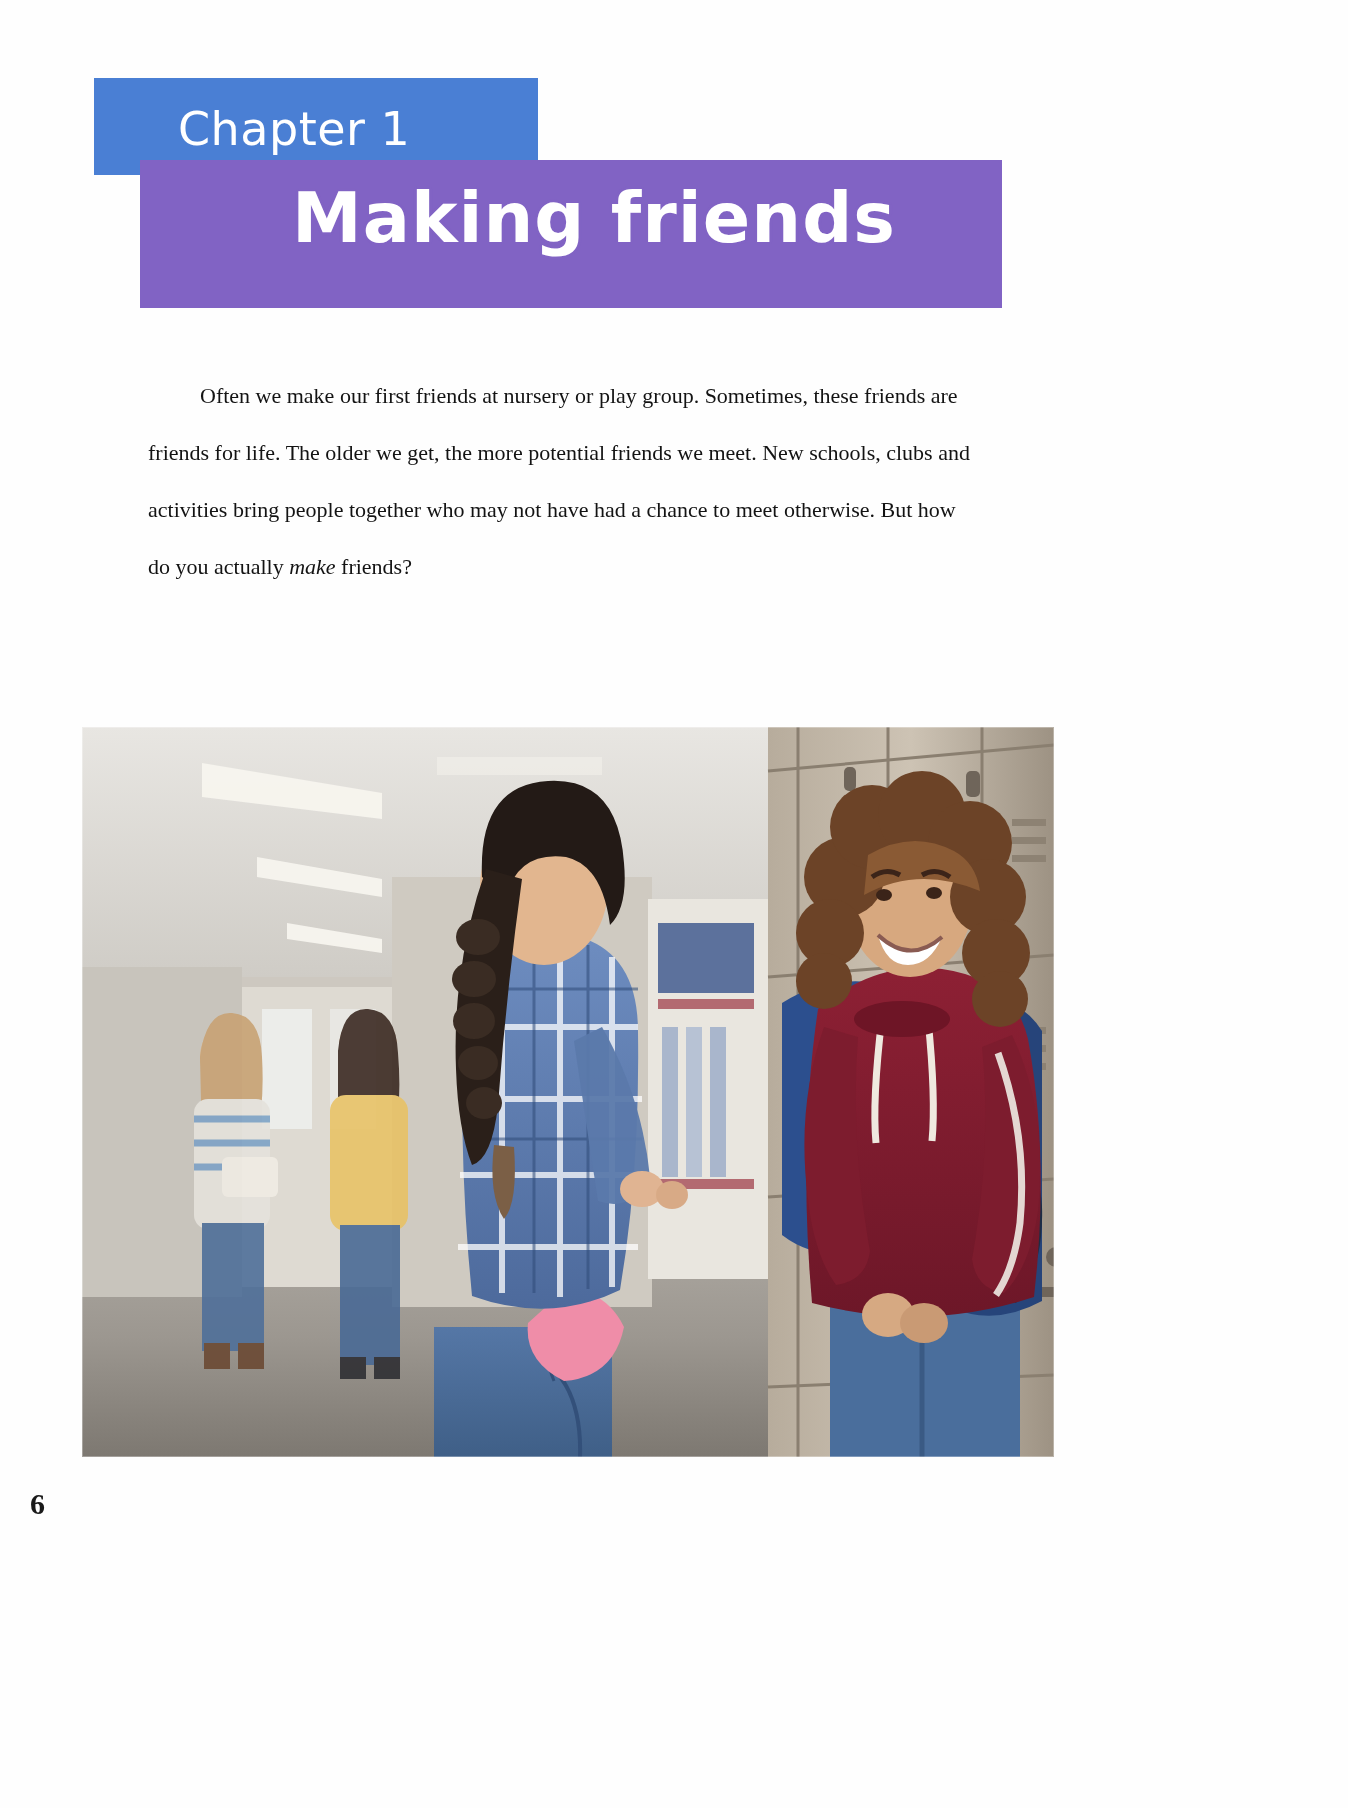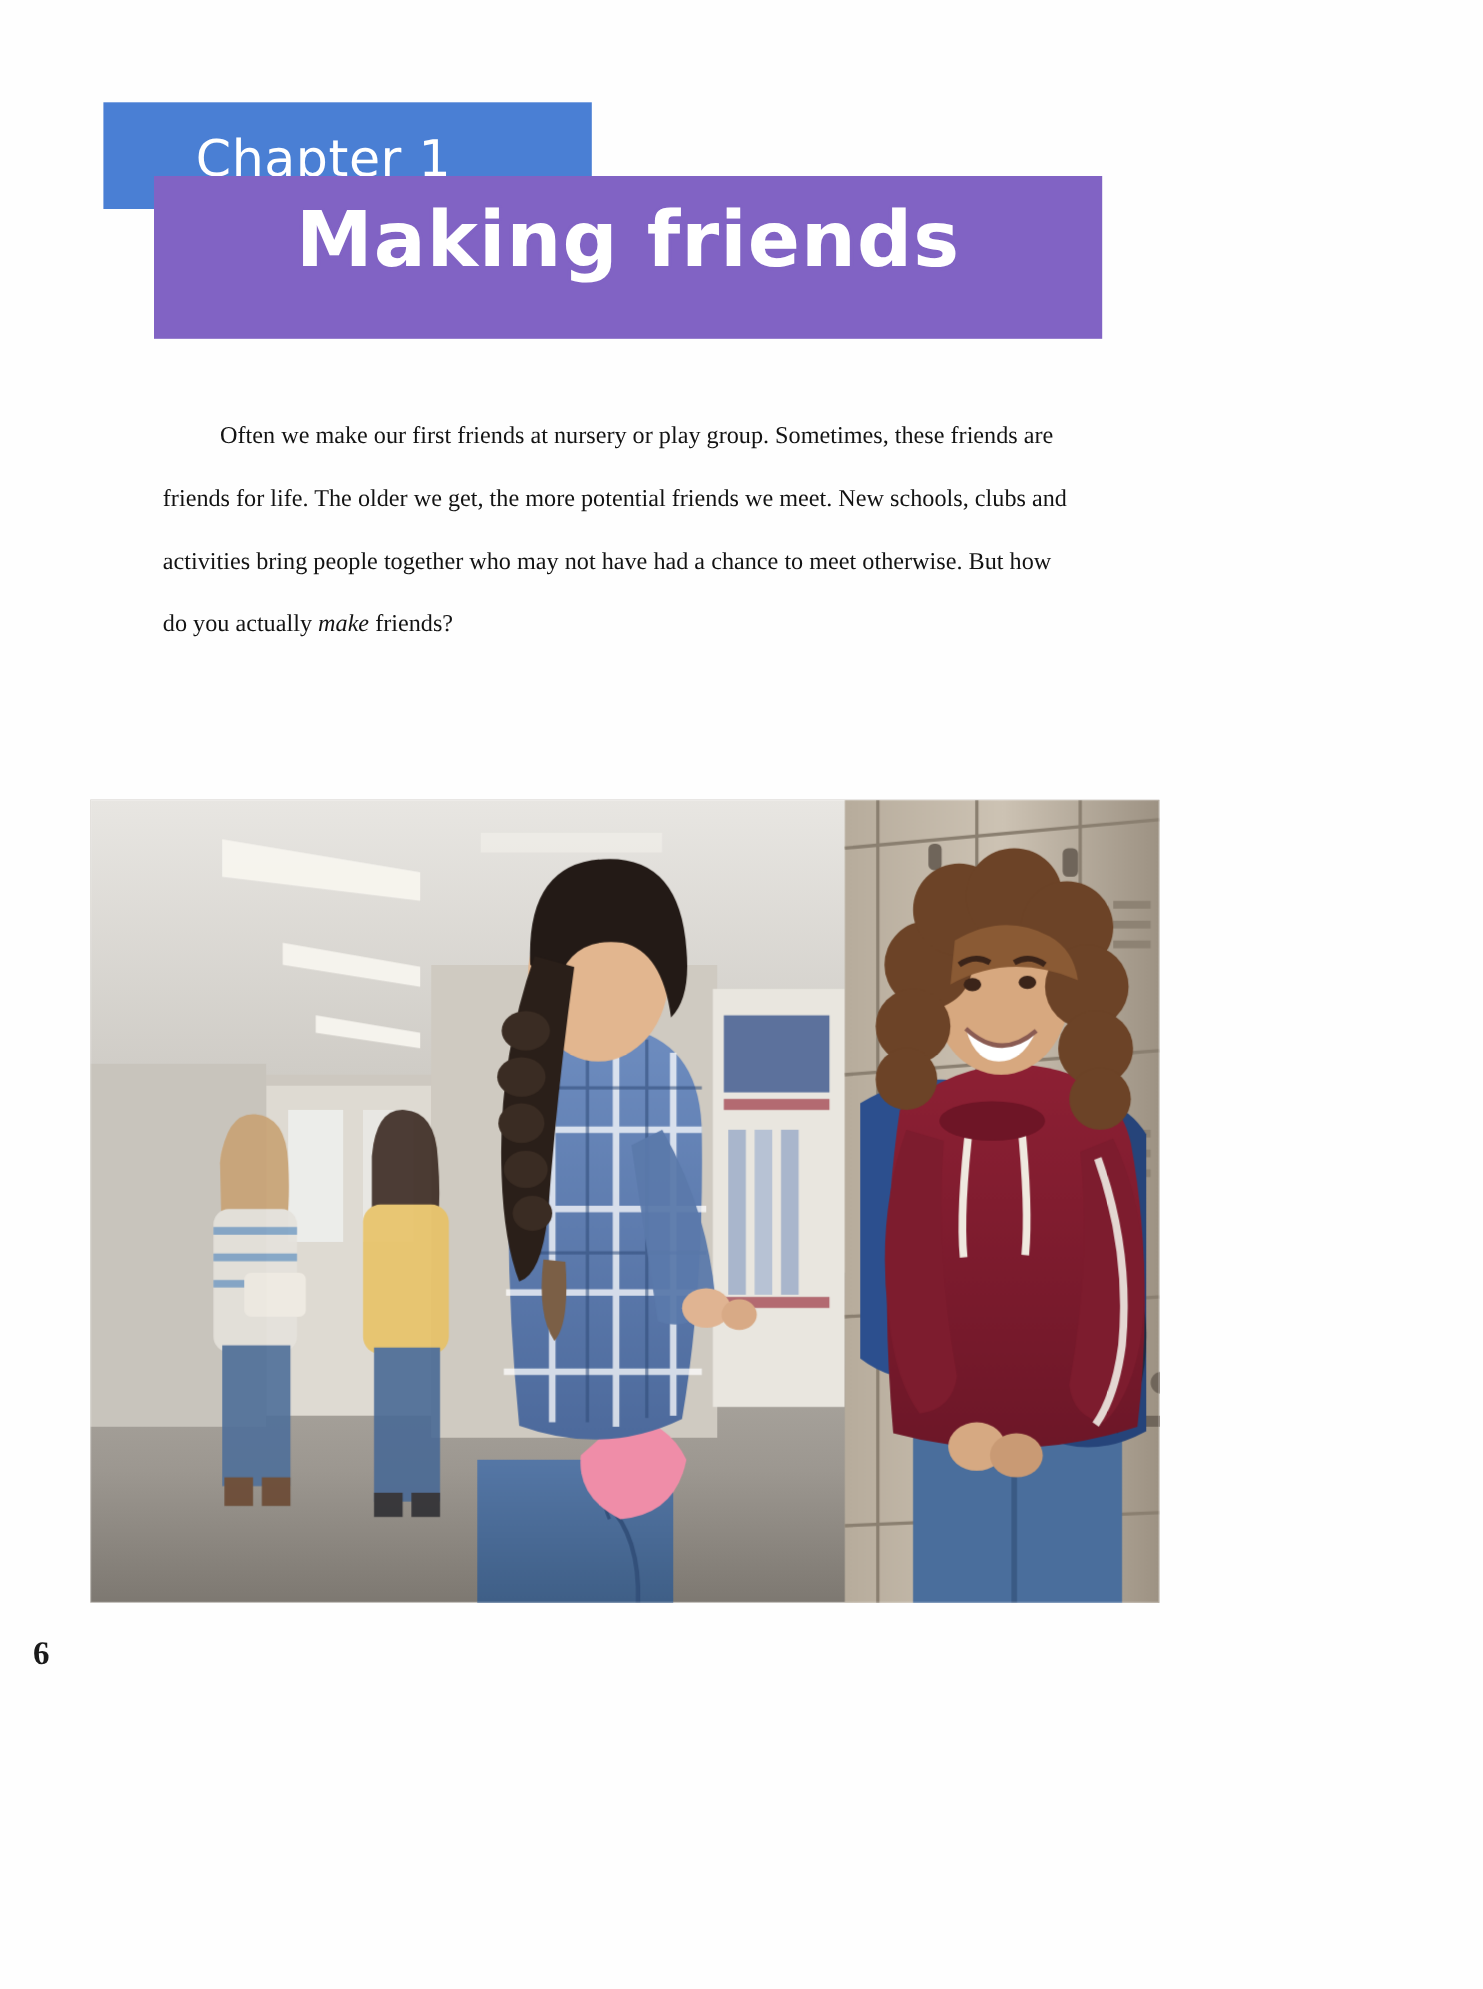--- a/index.html
+++ b/index.html
@@ -23,21 +23,20 @@
 
   
   .chapter-tab {
     position: absolute;
     left: 94px;
     top: 78px;
     width: 444px;
     height: 97px;
     background: #4a7fd4;
     box-sizing: border-box;
-    margin-top: 15px;
   }
   .chapter-tab-label {
     position: absolute;
     left: 84px;
     top: 24px;
     font-family: "DejaVu Sans", sans-serif;
     font-size: 46px;
     color: #ffffff;
     letter-spacing: 0.5px;
     white-space: nowrap;
@@ -61,20 +60,21 @@
     align-items: center;
     justify-content: center;
     font-family: "DejaVu Sans", sans-serif;
     font-weight: bold;
     font-size: 70px;
     color: #ffffff;
     letter-spacing: 1px;
     text-shadow:
        3px 0 0 #8163c4, -3px 0 0 #8163c4, 0 3px 0 #8163c4, 0 -3px 0 #8163c4,
        2px 2px 0 #8163c4, -2px 2px 0 #8163c4, 2px -2px 0 #8163c4, -2px -2px 0 #8163c4;
+    padding-left: 23px;
   }
 
   
   .body-copy {
     position: absolute;
     left: 148px;
     top: 345px;
     width: 830px;
     font-family: "Liberation Serif", serif;
     font-size: 22px;

